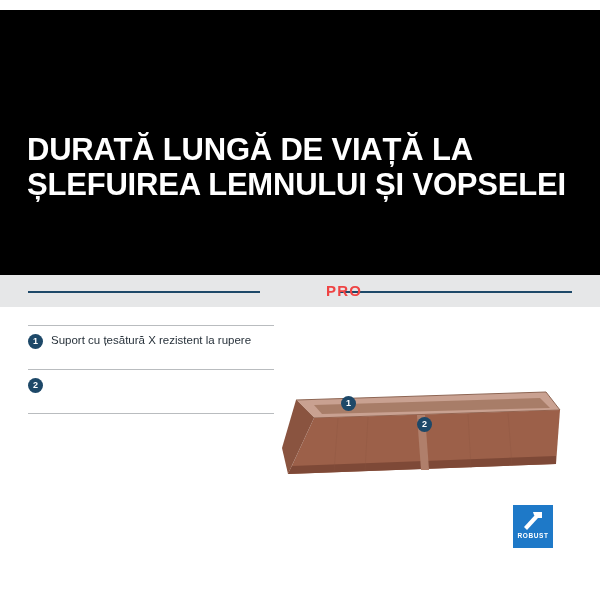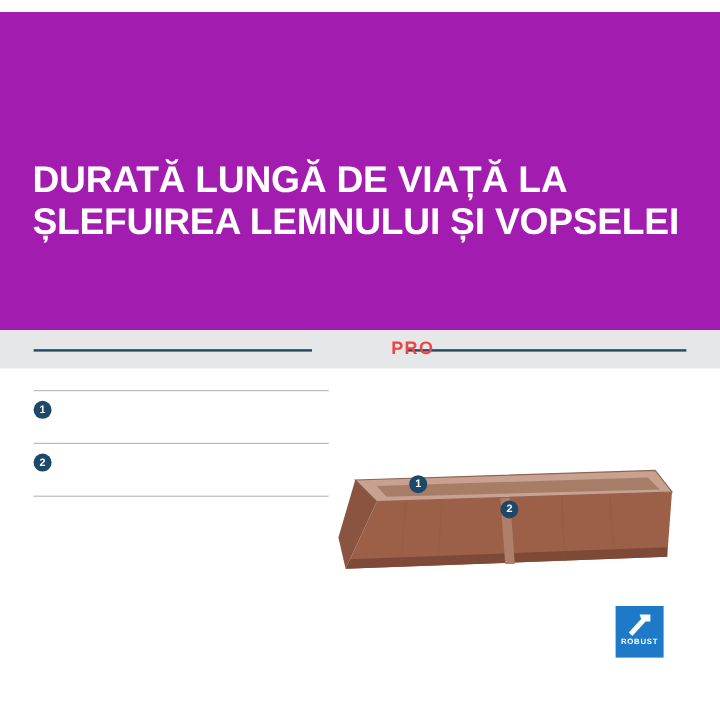--- a/index.html
+++ b/index.html
@@ -18,21 +18,21 @@
     overflow: hidden;
   }
 
   
   .hero {
     position: absolute;
     left: 0;
     top: 10px;
     width: 600px;
     height: 265px;
-    background: #a21caf;
+    background: #000000;
   }
   .hero-title {
     position: absolute;
     left: 27px;
     top: 122px;
     width: 540px;
     color: #ffffff;
     font-size: 31px;
     font-weight: bold;
     line-height: 1.13;
@@ -171,20 +171,21 @@
   <div class="pro-band"></div>
   <div class="pro-rule-left"></div>
   <div class="pro-rule-right"></div>
   <div class="pro-label">PRO</div>
 
   <div class="features">
     <div class="feat-line"></div>
 
     <div class="feat-row">
       <div class="bullet">1</div>
+      <div class="feat-text">Suport cu țesătură X rezistent la rupere</div>
     </div>
 
     <div class="feat-line"></div>
 
     <div class="feat-row">
       <div class="bullet">2</div>
     </div>
 
     <div class="feat-line"></div>
   </div>

